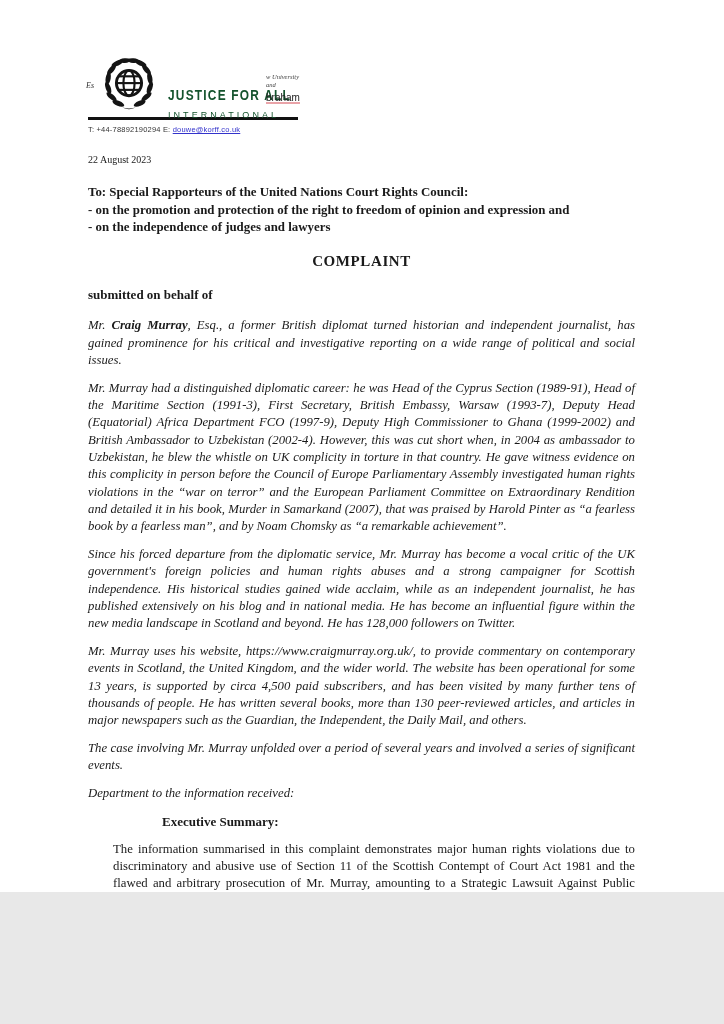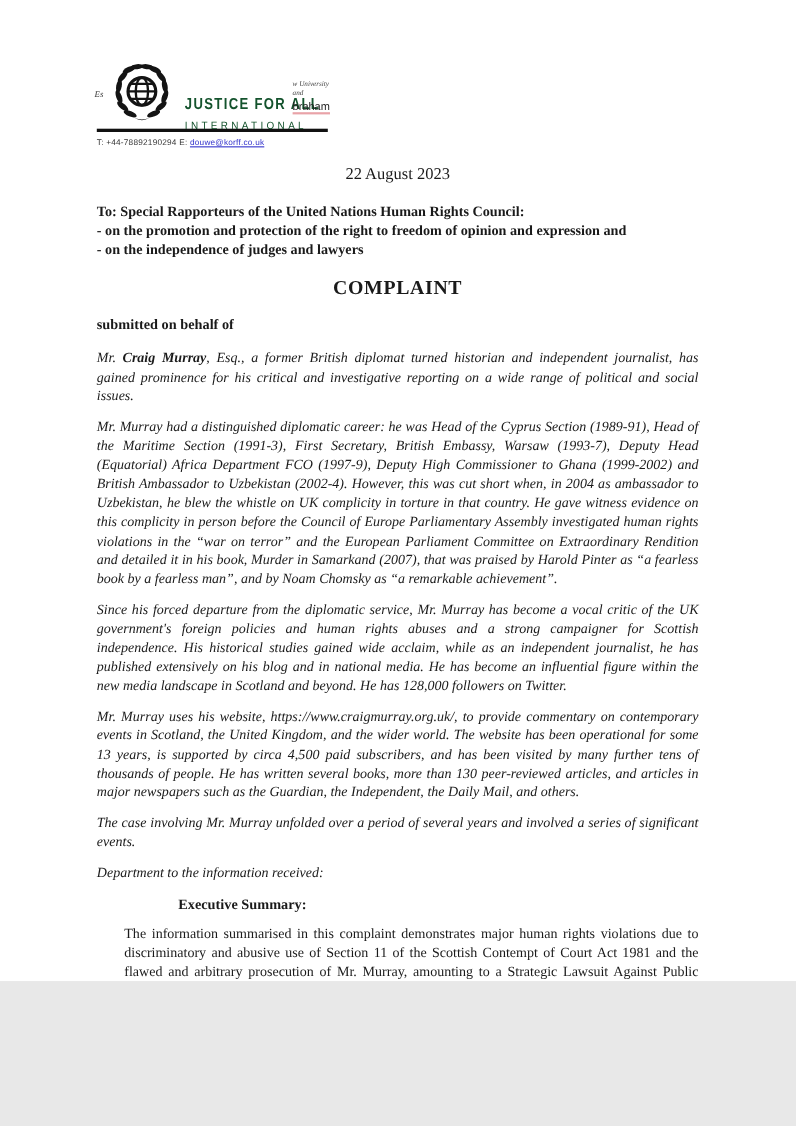--- a/index.html
+++ b/index.html
@@ -69,32 +69,32 @@
 
   
   .main {
     position: absolute;
     top: 151px;
     left: 88px;
     width: 547px;
     font-size: 12.75px;
     line-height: 17.3px;
   }
-  .date-line { text-align: center; font-size: 15px; }
+  .date-line { text-align: left; font-size: 10px; }
   .recipient {
     margin-top: 16px;
     font-weight: 700;
     font-size: 12.9px;
     line-height: 17.5px;
   }
   .doc-title {
     margin-top: 16px;
     text-align: center;
     font-weight: 700;
-    font-size: 18px;
+    font-size: 15px;
     letter-spacing: 0.6px;
   }
   .doc-subtitle {
     margin-top: 16px;
     text-align: left;
     font-weight: 700;
     font-size: 13px;
   }
   .para {
     margin-top: 10.5px;
@@ -173,21 +173,21 @@
     <div class="lh-contact">
       <span>T: +44-78892190294 E: </span><a>douwe@korff.co.uk</a>
     </div>
   </div>
 
   <div class="main">
 
     <div class="date-line">22 August 2023</div>
 
     <div class="recipient">
-      <div>To: Special Rapporteurs of the United Nations Human Rights Council:</div>
+      <div>To: Special Rapporteurs of the United Nations Court Rights Council:</div>
       <div>- on the promotion and protection of the right to freedom of opinion and expression and</div>
       <div>- on the independence of judges and lawyers</div>
     </div>
 
     <div class="doc-title">COMPLAINT</div>
 
     <div class="doc-subtitle">submitted on behalf of</div>
 
     <p class="para first"><span>Mr. </span><b>Craig Murray</b><span>, Esq., a former British diplomat turned historian and independent journalist, has gained prominence for his critical and investigative reporting on a wide range of political and social issues.</span></p>
 

